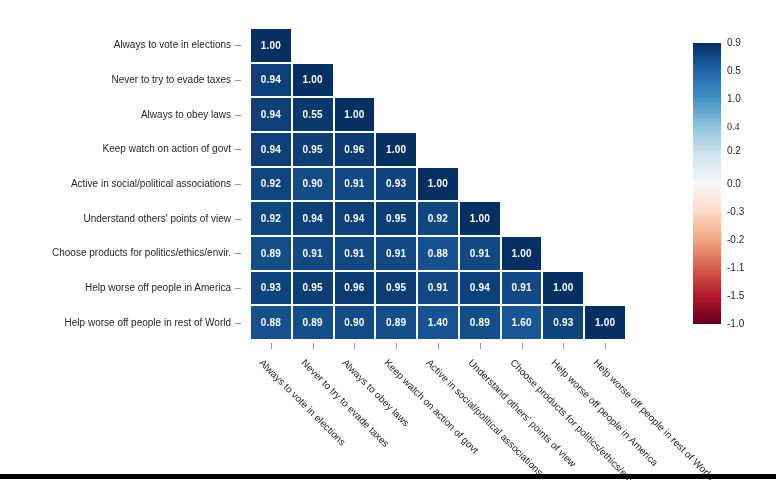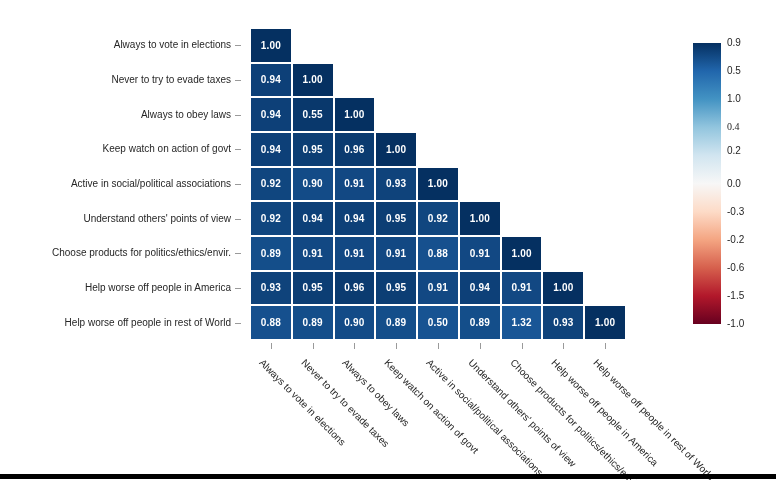--- a/index.html
+++ b/index.html
@@ -224,27 +224,27 @@
       <div class="cell" style="left: 291.78px; top: 305.2px; width: 41.78px; height: 34.65px; background: rgb(20, 78, 138);">
         <span class="cell-value" style="color: rgb(255, 255, 255);">0.89</span>
       </div>
       <div class="cell" style="left: 333.56px; top: 305.2px; width: 41.78px; height: 34.65px; background: rgb(19, 75, 135);">
         <span class="cell-value" style="color: rgb(255, 255, 255);">0.90</span>
       </div>
       <div class="cell" style="left: 375.34px; top: 305.2px; width: 41.78px; height: 34.65px; background: rgb(20, 78, 138);">
         <span class="cell-value" style="color: rgb(255, 255, 255);">0.89</span>
       </div>
       <div class="cell" style="left: 417.12px; top: 305.2px; width: 41.78px; height: 34.65px; background: rgb(23, 83, 146);">
-        <span class="cell-value" style="color: rgb(255, 255, 255);">0.50</span>
+        <span class="cell-value" style="color: rgb(255, 255, 255);">1.40</span>
       </div>
       <div class="cell" style="left: 458.9px; top: 305.2px; width: 41.78px; height: 34.65px; background: rgb(20, 78, 138);">
         <span class="cell-value" style="color: rgb(255, 255, 255);">0.89</span>
       </div>
       <div class="cell" style="left: 500.68px; top: 305.2px; width: 41.78px; height: 34.65px; background: rgb(25, 86, 150);">
-        <span class="cell-value" style="color: rgb(255, 255, 255);">1.32</span>
+        <span class="cell-value" style="color: rgb(255, 255, 255);">1.60</span>
       </div>
       <div class="cell" style="left: 542.46px; top: 305.2px; width: 41.78px; height: 34.65px; background: rgb(15, 67, 123);">
         <span class="cell-value" style="color: rgb(255, 255, 255);">0.93</span>
       </div>
       <div class="cell" style="left: 584.24px; top: 305.2px; width: 41.78px; height: 34.65px; background: rgb(5, 48, 97);">
         <span class="cell-value" style="color: rgb(255, 255, 255);">1.00</span>
       </div>
     </div>
   <div id="x-ticks">
       <div class="x-tick" style="left: 270.89px; top: 342.85px; background: rgb(154, 154, 154);"></div>
@@ -271,18 +271,18 @@
   <div id="colorbar" class="colorbar" style="background: linear-gradient(rgb(5, 48, 97) 0%, rgb(33, 102, 172) 10%, rgb(67, 147, 195) 20%, rgb(146, 197, 222) 30%, rgb(209, 229, 240) 40%, rgb(247, 247, 247) 50%, rgb(253, 219, 199) 60%, rgb(244, 165, 130) 70%, rgb(214, 96, 77) 80%, rgb(178, 24, 43) 90%, rgb(103, 0, 31) 100%);"></div>
   <div id="cb-labels">
       <div class="cb-label" style="top: 37px; color: rgb(38, 38, 38);">0.9</div>
       <div class="cb-label" style="top: 65.1px; color: rgb(38, 38, 38);">0.5</div>
       <div class="cb-label" style="top: 93.2px; color: rgb(38, 38, 38);">1.0</div>
       <div class="cb-label" style="top: 121.3px; color: rgb(38, 38, 38); font-family: Liberation Serif, serif;">0.4</div>
       <div class="cb-label" style="top: 145px; color: rgb(38, 38, 38);">0.2</div>
       <div class="cb-label" style="top: 177.5px; color: rgb(38, 38, 38);">0.0</div>
       <div class="cb-label" style="top: 205.6px; color: rgb(38, 38, 38);">-0.3</div>
       <div class="cb-label" style="top: 233.7px; color: rgb(38, 38, 38);">-0.2</div>
-      <div class="cb-label" style="top: 261.8px; color: rgb(38, 38, 38);">-0.6</div>
+      <div class="cb-label" style="top: 261.8px; color: rgb(38, 38, 38);">-1.1</div>
       <div class="cb-label" style="top: 289.9px; color: rgb(38, 38, 38);">-1.5</div>
       <div class="cb-label" style="top: 318px; color: rgb(38, 38, 38);">-1.0</div>
     </div>
   <div id="bottom-bar" class="bottom-bar" style="background: rgb(0, 0, 0);"></div>
 </div>
 
 </body></html>

